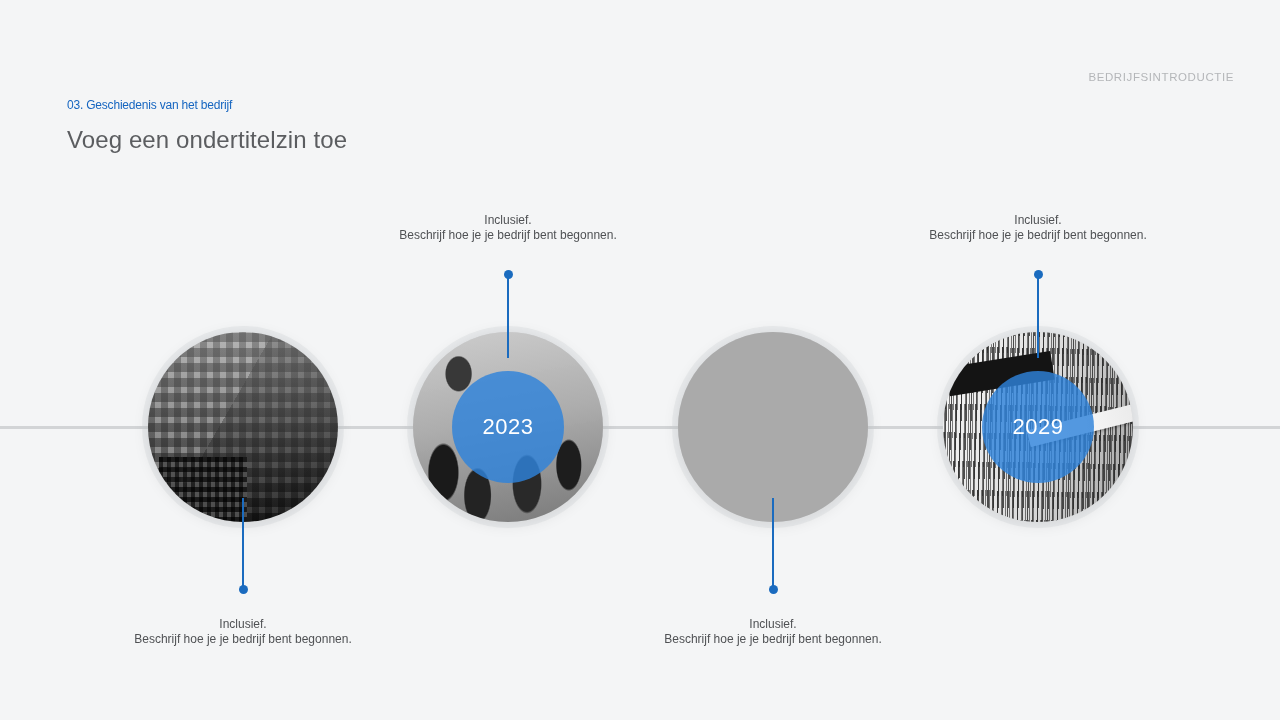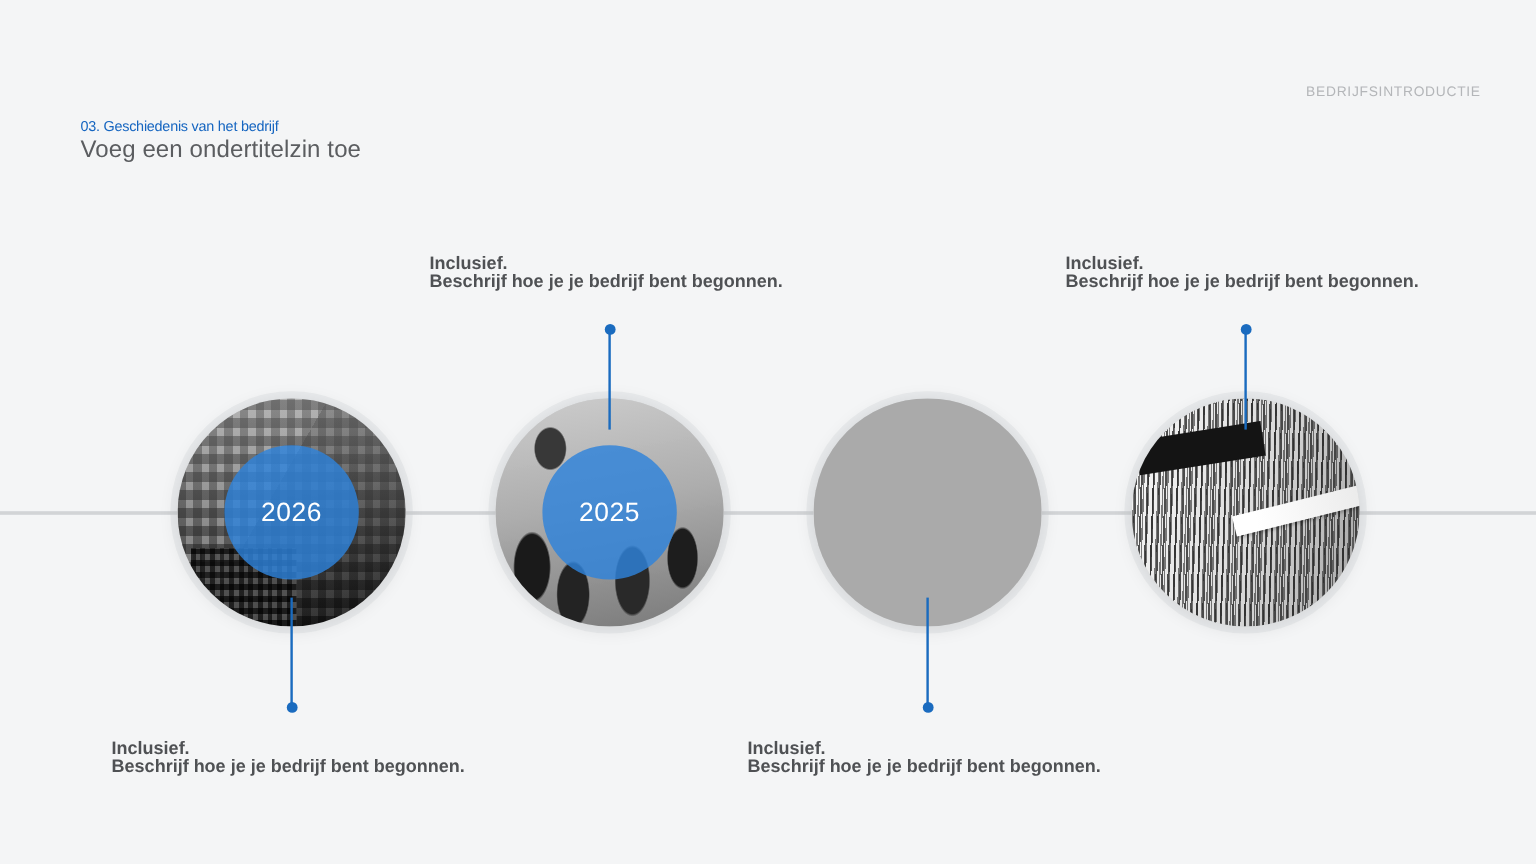--- a/index.html
+++ b/index.html
@@ -32,22 +32,22 @@
     top: 78px;
     font-size: 12px;
     font-weight: normal;
     color: #1565c0;
     letter-spacing: -0.2px;
     margin-top: 20px;
   }
   .page-subtitle {
     position: absolute;
     left: 67px;
-    top: 114px;
-    font-size: 20px;
+    top: 126px;
+    font-size: 24px;
     color: #5b5d60;
     letter-spacing: 0.1px;
   }
 
   
   .axis {
     position: absolute;
     left: 0;
     right: 0;
     top: 426px;
@@ -212,25 +212,24 @@
     background: #1a6bbf;
   }
   .dot.up   { top: 270px; }
   .dot.down { top: 585px; }
 
   .caption {
     position: absolute;
     left: 50%;
     width: 300px;
     margin-left: -150px;
-    text-align: left;
-    font-size: 15px;
+    text-align: center;
+    font-size: 12px;
     line-height: 14.5px;
     color: #4f5154;
-    font-weight: bold;
   }
   .caption.up   { top: 213px; }
   .caption.down { top: 617px; }
   .caption .c-line { display: block; }
 </style>
 </head>
 <body>
 
 <div class="eyebrow">BEDRIJFSINTRODUCTIE</div>
 <div class="page-title">03. Geschiedenis van het bedrijf</div>
@@ -239,34 +238,33 @@
 <div class="axis"></div>
 <div class="axis-gap" style="left:148px;width:190px;"></div>
 <div class="axis-gap" style="left:413px;width:190px;"></div>
 <div class="axis-gap" style="left:678px;width:190px;"></div>
 <div class="axis-gap" style="left:943px;width:190px;"></div>
 
 <div class="node" style="left:143px;">
   <div class="disc">
     <div class="photo photo-building"></div>
   </div>
-  <div class="year-bubble">2026</div>
   <div class="stem down"></div>
   <div class="dot down"></div>
   <div class="caption down">
     <span class="c-line">Inclusief.</span>
     <span class="c-line">Beschrijf hoe je je bedrijf bent begonnen.</span>
   </div>
 </div>
 
 <div class="node" style="left:408px;">
   <div class="disc">
     <div class="photo photo-hands"></div>
   </div>
-  <div class="year-bubble">2025</div>
+  <div class="year-bubble">2023</div>
   <div class="stem up"></div>
   <div class="dot up"></div>
   <div class="caption up">
     <span class="c-line">Inclusief.</span>
     <span class="c-line">Beschrijf hoe je je bedrijf bent begonnen.</span>
   </div>
 </div>
 
 <div class="node" style="left:673px;">
   <div class="disc">
@@ -277,19 +275,20 @@
   <div class="caption down">
     <span class="c-line">Inclusief.</span>
     <span class="c-line">Beschrijf hoe je je bedrijf bent begonnen.</span>
   </div>
 </div>
 
 <div class="node" style="left:938px;">
   <div class="disc">
     <div class="photo photo-news"></div>
   </div>
+  <div class="year-bubble">2029</div>
   <div class="stem up"></div>
   <div class="dot up"></div>
   <div class="caption up">
     <span class="c-line">Inclusief.</span>
     <span class="c-line">Beschrijf hoe je je bedrijf bent begonnen.</span>
   </div>
 </div>
 
 </body></html>

